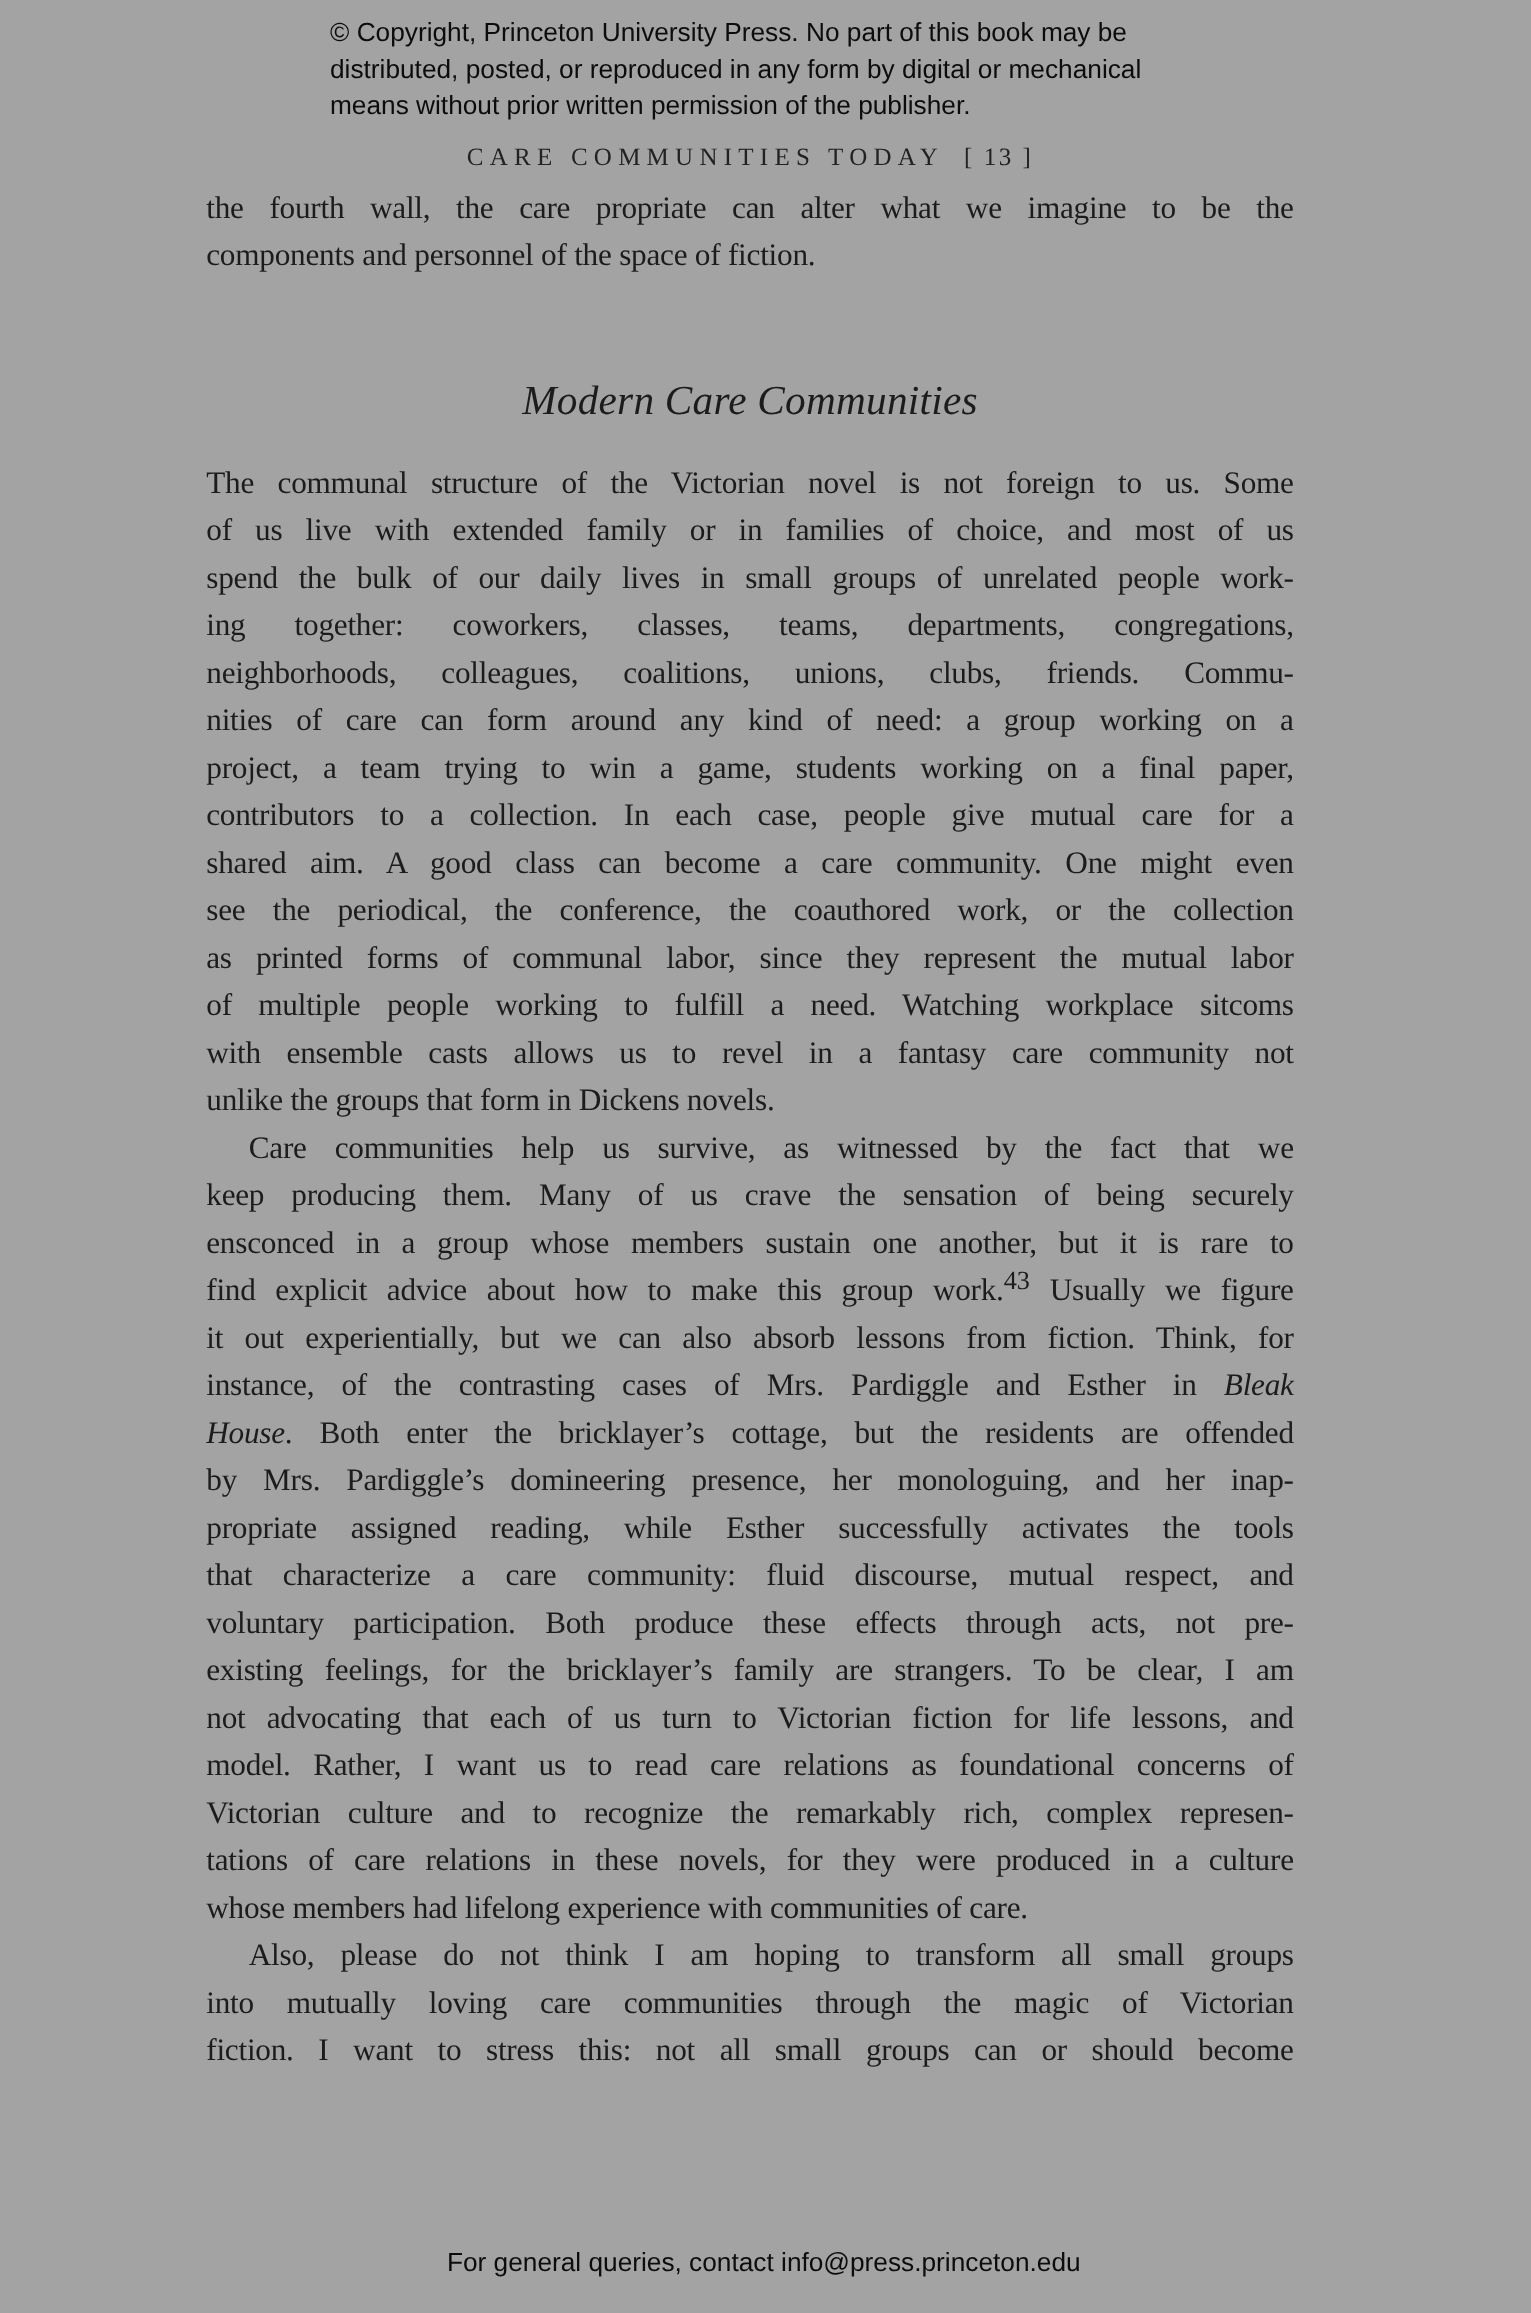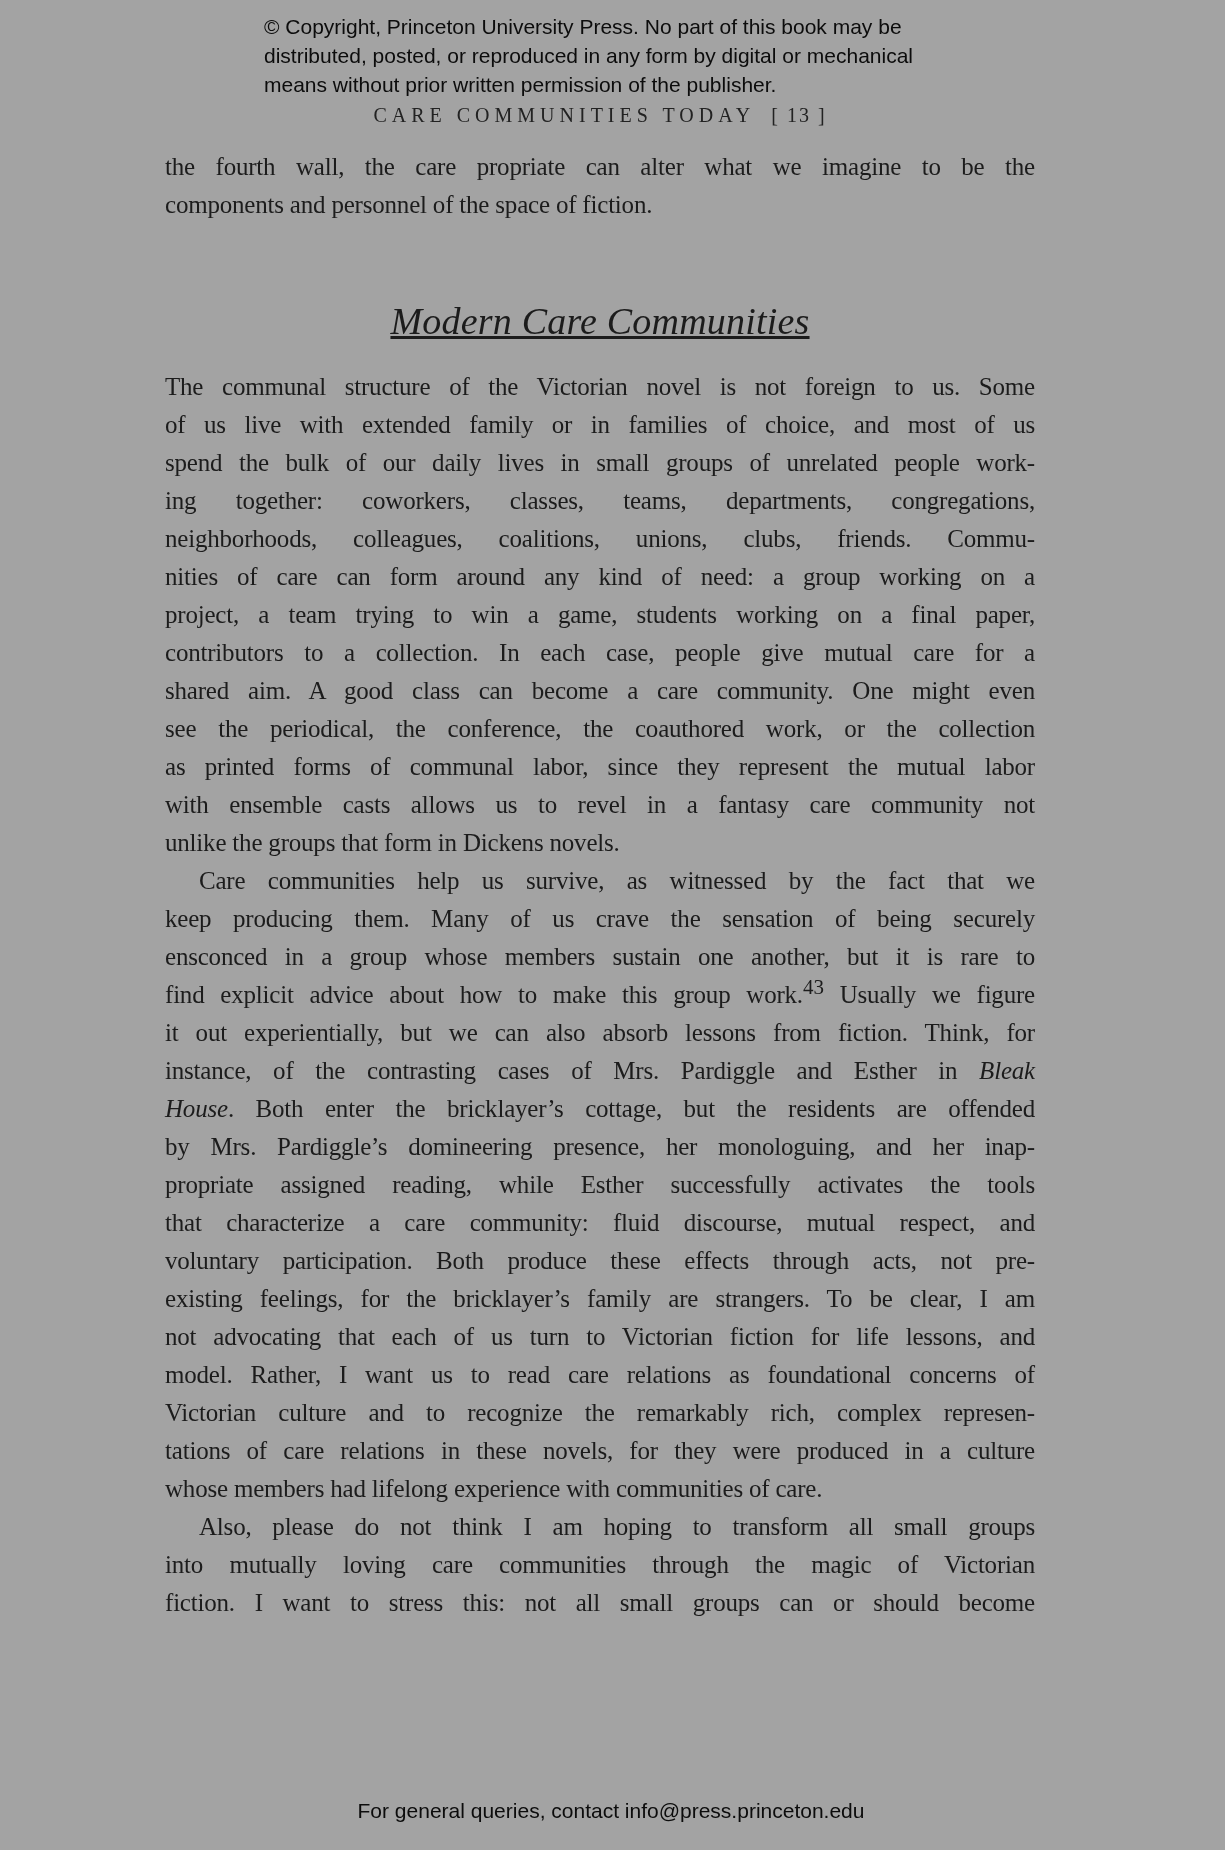--- a/index.html
+++ b/index.html
@@ -23,21 +23,21 @@
     font-size: 21px;
     line-height: 29px;
     color: #0c0c0c;
     text-align: left;
   }
 
   
   .running-head {
     position: absolute;
     left: 165px;
-    top: 104px;
+    top: 115px;
     width: 870px;
     text-align: center;
     font-size: 20px;
     color: #222222;
     white-space: nowrap;
   }
   .running-head .rh-title { letter-spacing: 5px; }
   .running-head .rh-page { letter-spacing: 2px; margin-left: 16px; }
 
   
@@ -47,28 +47,27 @@
     top: 148px;
     width: 870px;
     font-size: 25px;
     line-height: 38px;
     letter-spacing: -0.2px;
     color: #1c1c1c;
   }
 
   .section-heading {
     margin: 74px 0 24px 0;
-    font-size: 38px;
+    font-size: 33px;
     line-height: 46px;
     font-style: italic;
     font-weight: normal;
     text-align: center;
     letter-spacing: 0.2px;
     color: #1c1c1c;
-    text-decoration: underline;
   }
 
   .para { margin: 0; }
   .line {
     text-align: justify;
     text-align-last: justify;
   }
   .line.flush { text-align-last: left; }
   .line.indent { text-indent: 34px; }
   .line em { font-style: italic; }
@@ -120,20 +119,21 @@
           <div class="line"><span>of us live with extended family or in families of choice, and most of us</span></div>
           <div class="line"><span>spend the bulk of our daily lives in small groups of unrelated people work-</span></div>
           <div class="line"><span>ing together: coworkers, classes, teams, departments, congregations,</span></div>
           <div class="line"><span>neighborhoods, colleagues, coalitions, unions, clubs, friends. Commu-</span></div>
           <div class="line"><span>nities of care can form around any kind of need: a group working on a</span></div>
           <div class="line"><span>project, a team trying to win a game, students working on a final paper,</span></div>
           <div class="line"><span>contributors to a collection. In each case, people give mutual care for a</span></div>
           <div class="line"><span>shared aim. A good class can become a care community. One might even</span></div>
           <div class="line"><span>see the periodical, the conference, the coauthored work, or the collection</span></div>
           <div class="line"><span>as printed forms of communal labor, since they represent the mutual labor</span></div>
+          <div class="line"><span>of multiple people working to fulfill a need. Watching workplace sitcoms</span></div>
           <div class="line"><span>with ensemble casts allows us to revel in a fantasy care community not</span></div>
           <div class="line flush"><span>unlike the groups that form in Dickens novels.</span></div>
         </div>
         <div class="para">
           <div class="line indent"><span>Care communities help us survive, as witnessed by the fact that we</span></div>
           <div class="line"><span>keep producing them. Many of us crave the sensation of being securely</span></div>
           <div class="line"><span>ensconced in a group whose members sustain one another, but it is rare to</span></div>
           <div class="line"><span>find explicit advice about how to make this group work.</span><sup>43</sup><span> Usually we figure</span></div>
           <div class="line"><span>it out experientially, but we can also absorb lessons from fiction. Think, for</span></div>
           <div class="line"><span>instance, of the contrasting cases of Mrs. Pardiggle and Esther in </span><em>Bleak</em></div>

